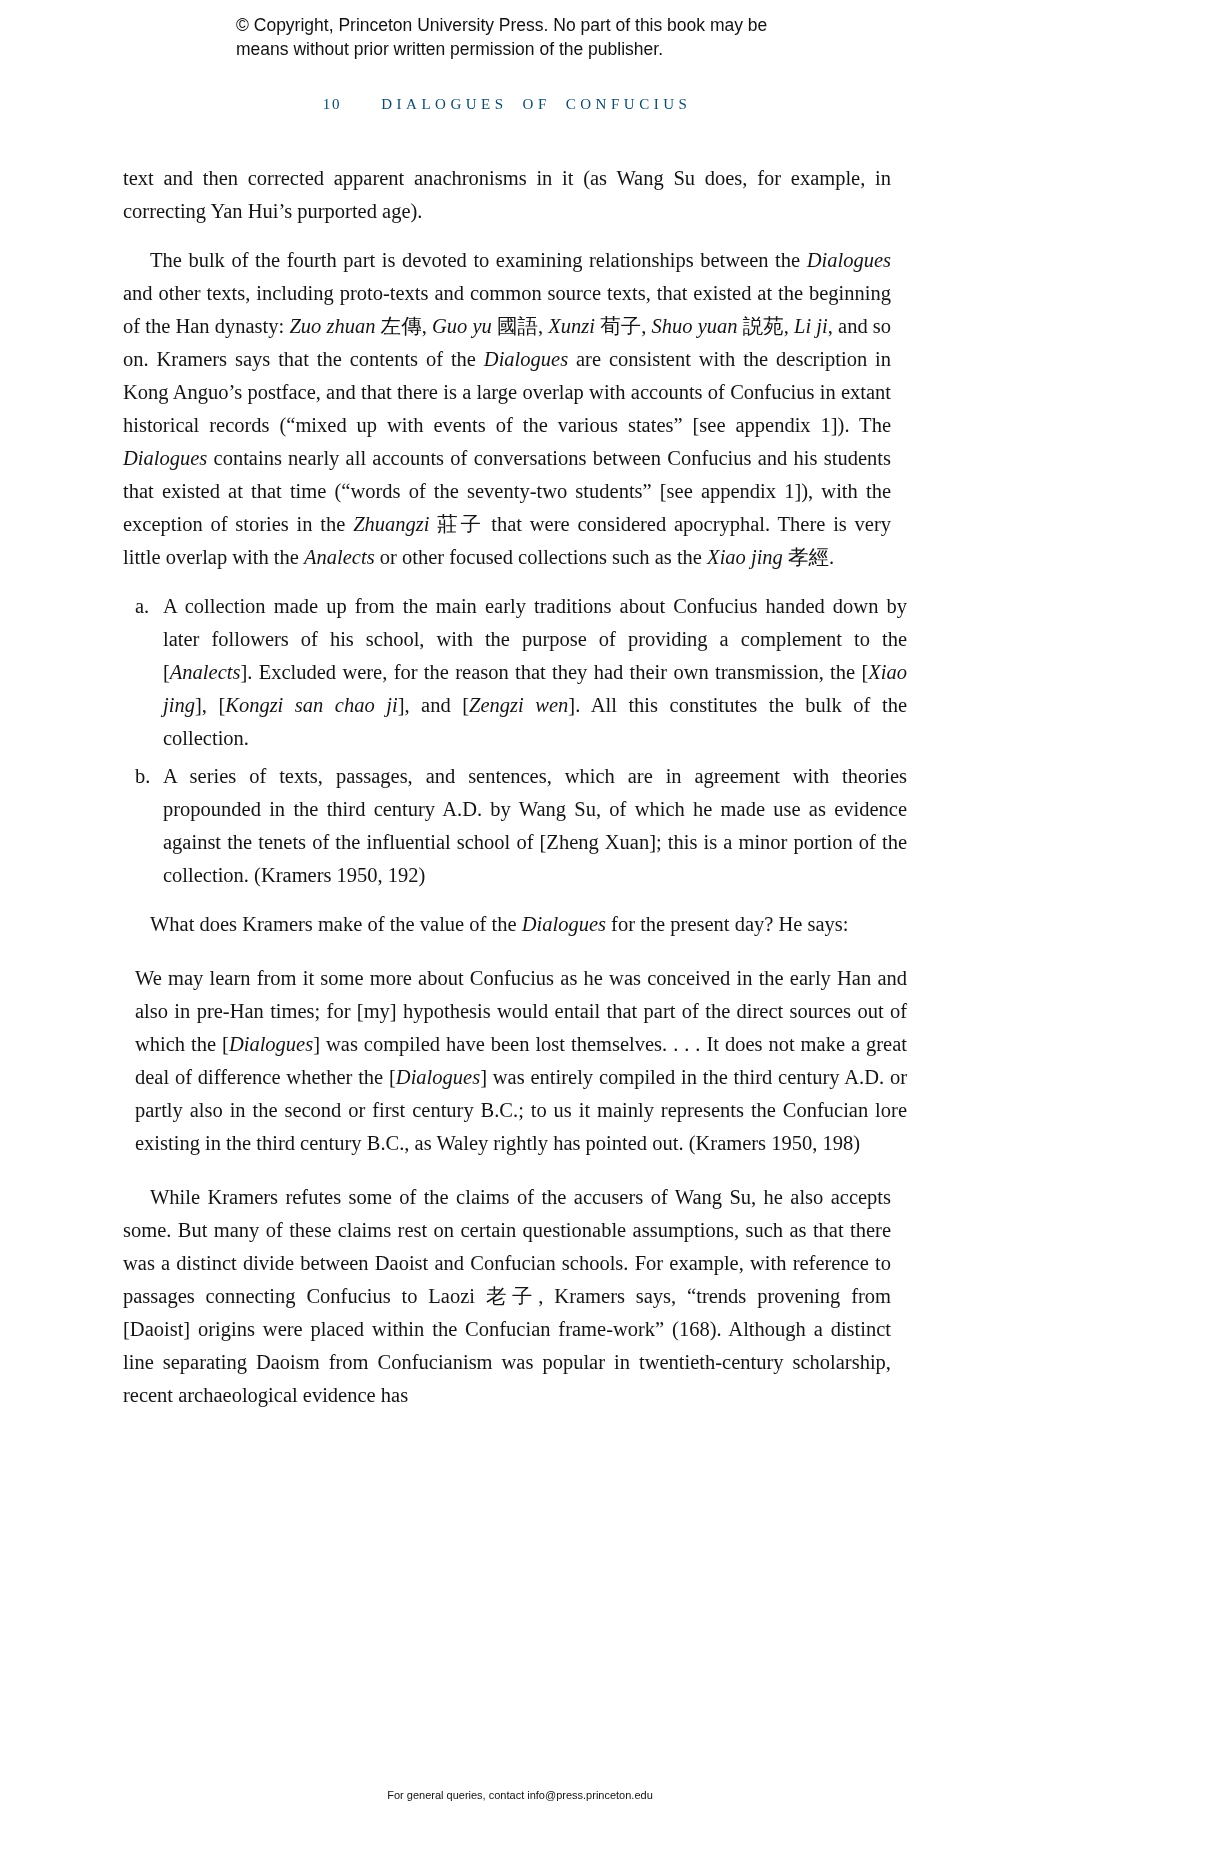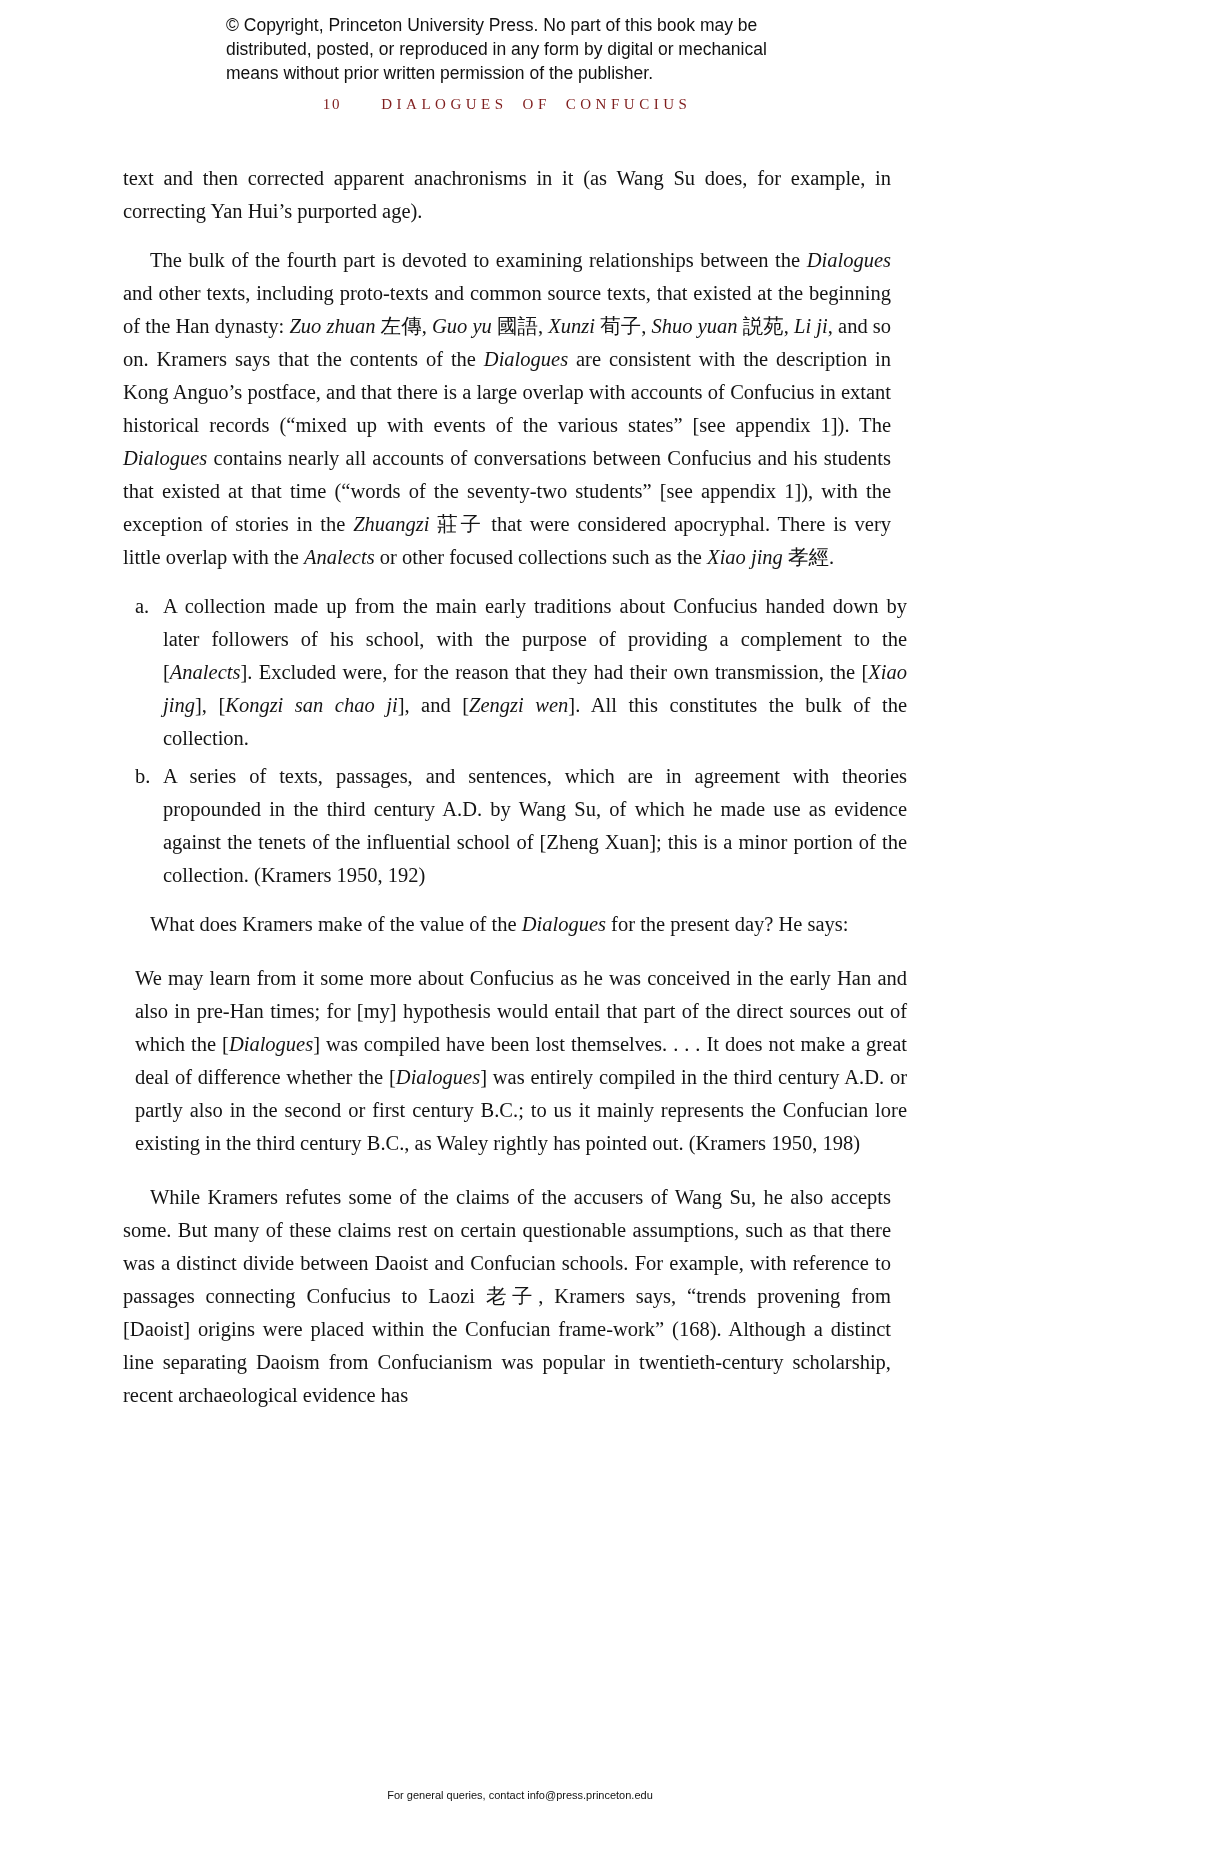--- a/index.html
+++ b/index.html
@@ -5,29 +5,29 @@
   html,body{margin:0;padding:0;background:#ffffff;}
   .page{
     position:relative;
     width:1225px;height:1850px;
     background:#ffffff;
     color:#141414;
     font-family:"Liberation Serif", serif;
     overflow:hidden;
   }
   .copyright{
-    position:absolute;top:13px;left:226px;width:640px;
+    position:absolute;top:13px;left:236px;width:640px;
     font-family:"Liberation Sans", sans-serif;
     font-size:17.5px;line-height:24px;color:#111;
     text-align:left;
   }
   .running-head{
     position:absolute;top:96px;left:107px;width:800px;
     text-align:center;
-    font-size:15px;color:#7f1d1d;
+    font-size:15px;color:#0c4a6e;
   }
   .running-head .pagenum{
     letter-spacing:0.12em;margin-right:40px;
   }
   .running-head .head-title{
     letter-spacing:0.30em;word-spacing:0.45em;
   }
   .body-text{
     position:absolute;top:146px;left:107px;width:800px;
     font-size:20.5px;line-height:33px;
@@ -57,21 +57,20 @@
     font-size:11px;color:#111;
   }
 </style>
 </head>
 <body>
 
 <div class="page">
 
   <div class="copyright">
     <div>© Copyright, Princeton University Press. No part of this book may be</div>
-    <div>distributed, posted, or reproduced in any form by digital or mechanical</div>
     <div>means without prior written permission of the publisher.</div>
   </div>
 
   <div class="running-head">
     <span class="pagenum">10</span><span class="head-title">DIALOGUES OF CONFUCIUS</span>
   </div>
 
   <div class="body-text">
     <p class="noindent"><span>text and then corrected apparent anachronisms in it (as Wang Su does, for example, in correcting Yan Hui’s purported age).</span></p>
     <p class="indent"><span>The bulk of the fourth part is devoted to examining relationships between the </span><em>Dialogues</em><span> and other texts, including proto-texts and common source texts, that existed at the beginning of the Han dynasty: </span><em>Zuo zhuan</em><span> 左傳, </span><em>Guo yu</em><span> 國語, </span><em>Xunzi</em><span> 荀子, </span><em>Shuo yuan</em><span> 説苑, </span><em>Li ji</em><span>, and so on. Kramers says that the contents of the </span><em>Dialogues</em><span> are consistent with the description in Kong Anguo’s postface, and that there is a large overlap with accounts of Confucius in extant historical records (“mixed up with events of the various states” [see appendix 1]). The </span><em>Dialogues</em><span> contains nearly all accounts of conversations between Confucius and his students that existed at that time (“words of the seventy-two students” [see appendix 1]), with the exception of stories in the </span><em>Zhuangzi</em><span> 莊子 that were considered apocryphal. There is very little overlap with the </span><em>Analects</em><span> or other focused collections such as the </span><em>Xiao jing</em><span> 孝經.</span></p>

